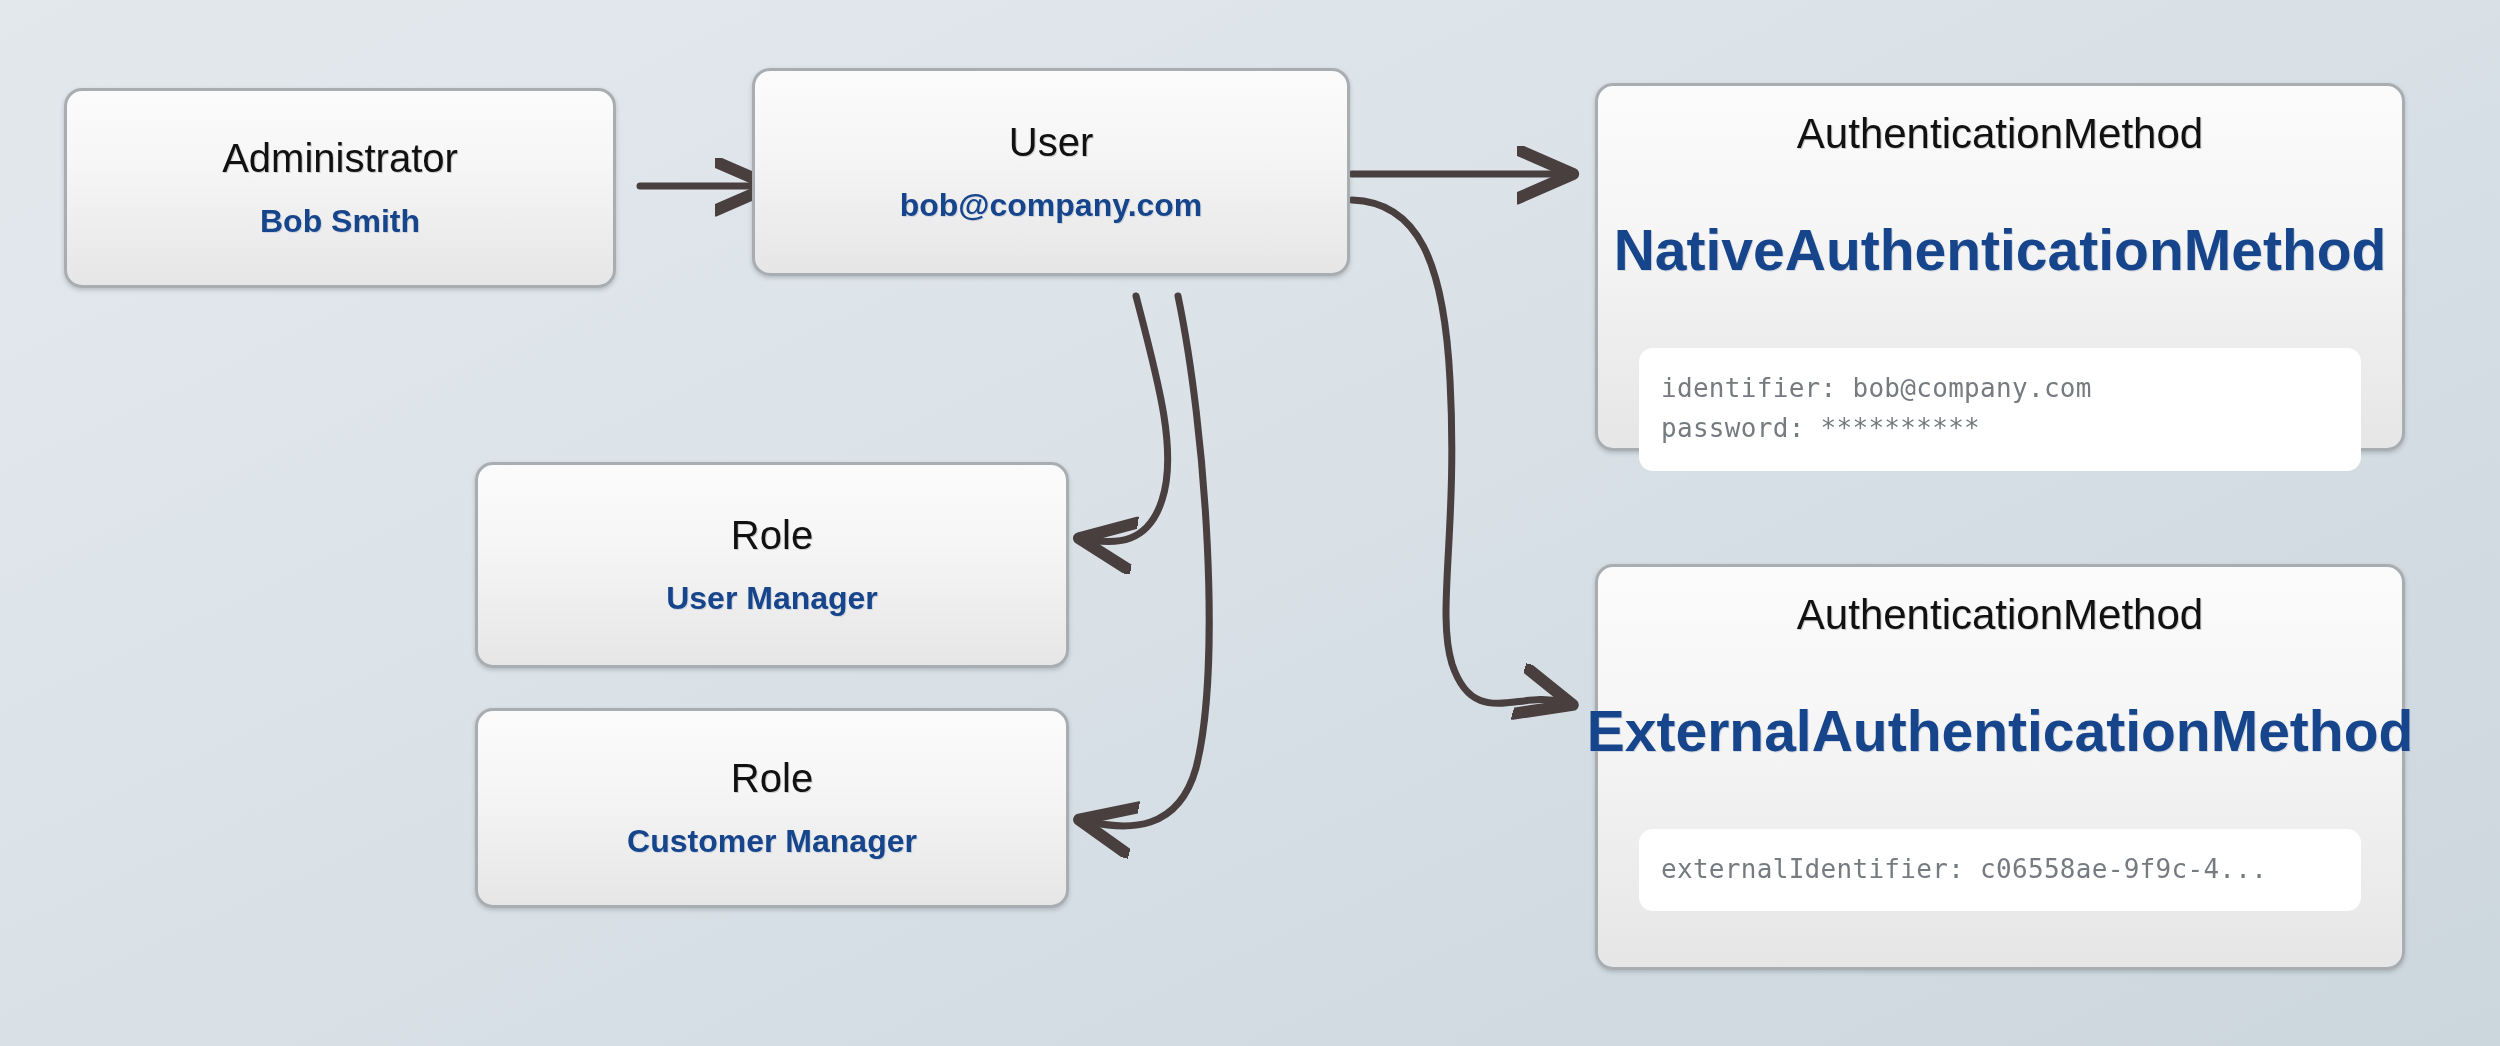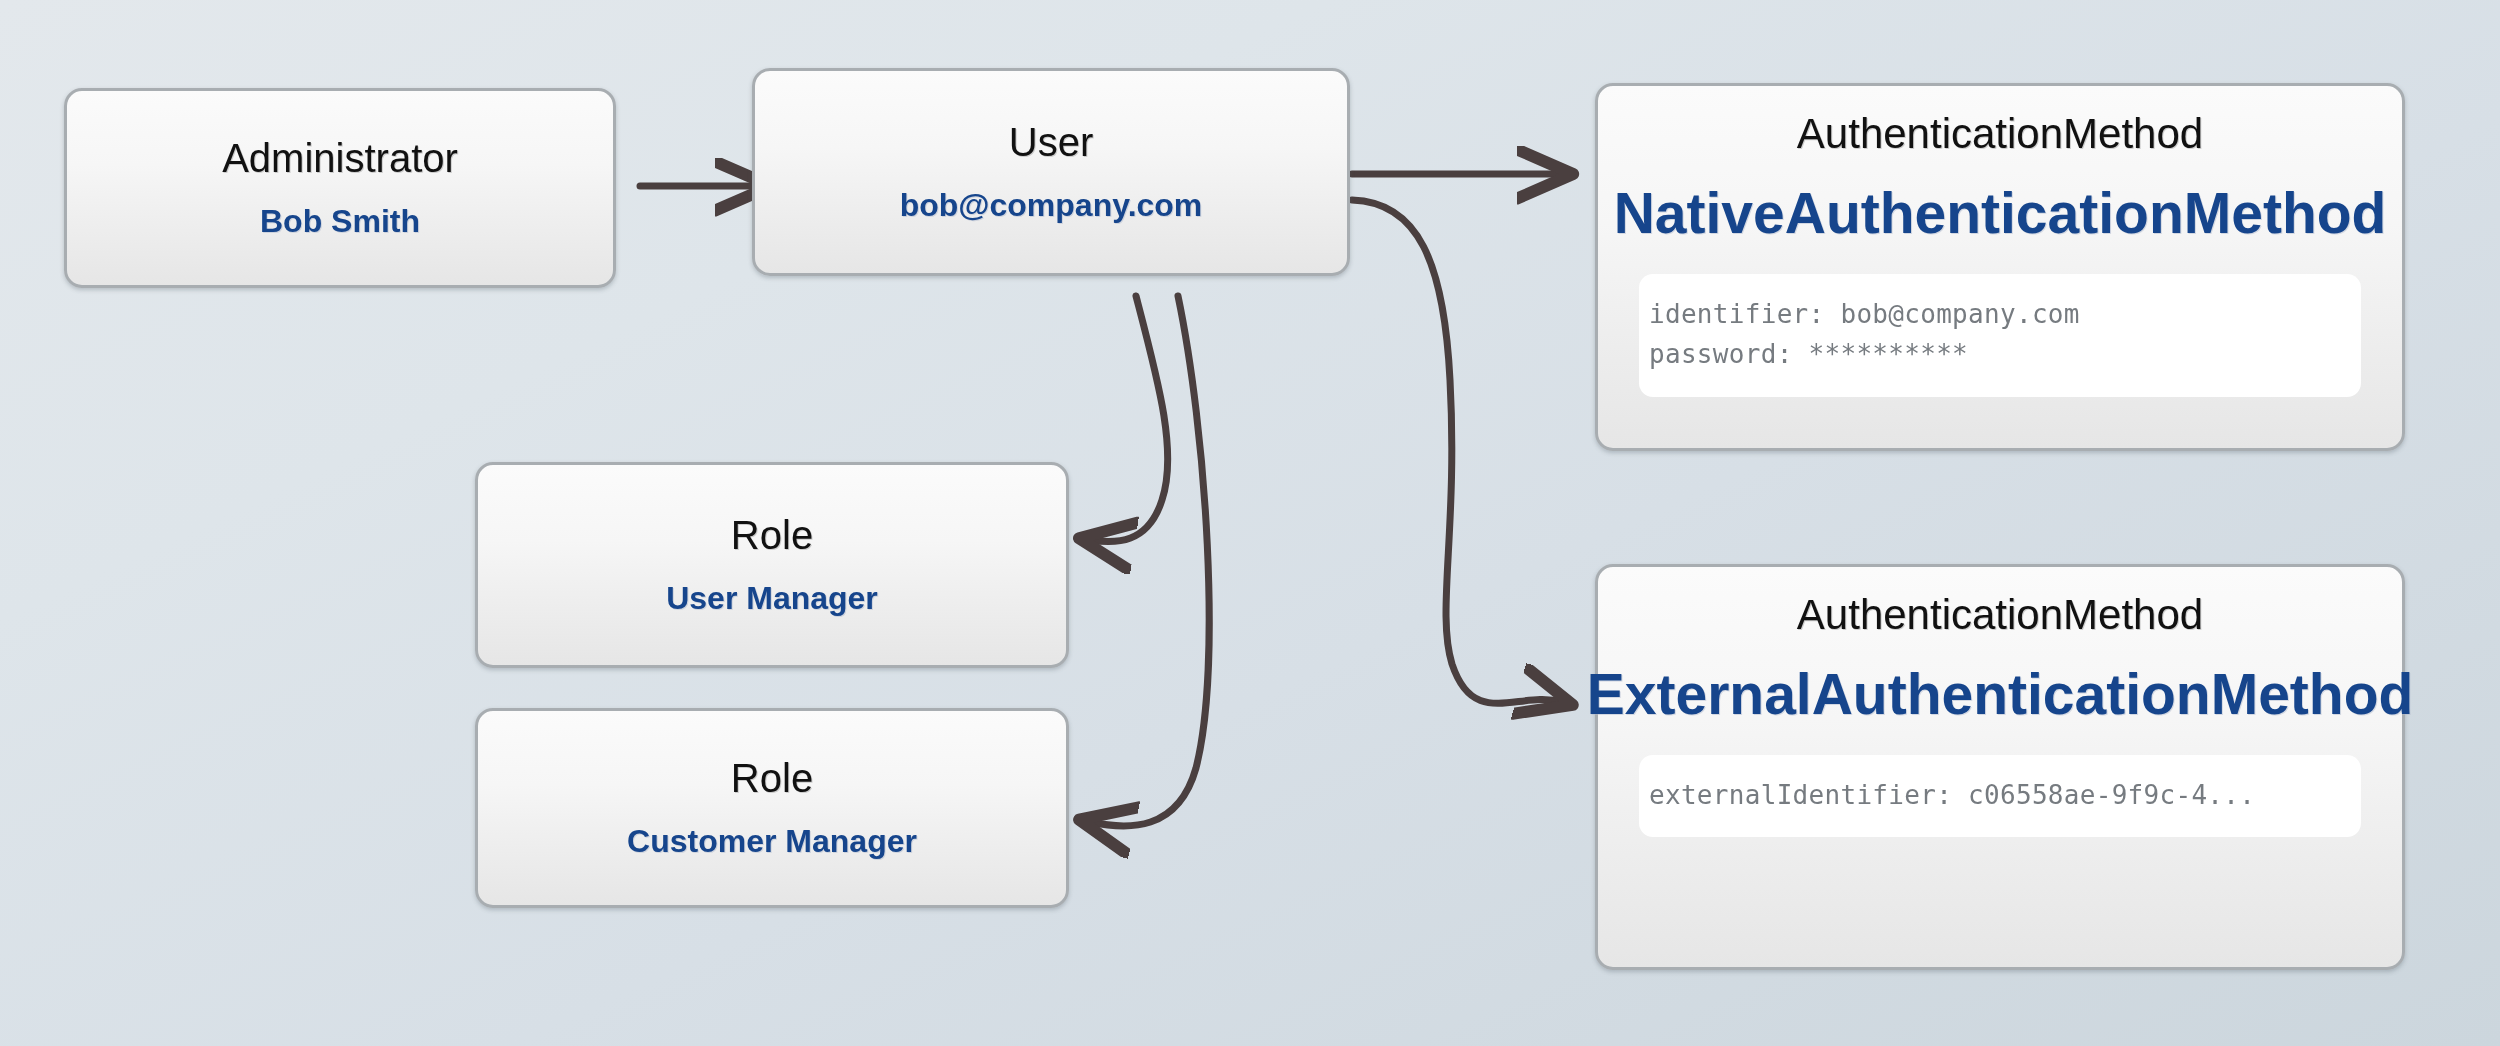--- a/index.html
+++ b/index.html
@@ -67,30 +67,31 @@
   .node.small {
     justify-content: center;
   }
   .node.small .node-type   { font-size: 40px; margin-bottom: 26px; }
   .node.small .node-value  { font-size: 32px; }
 
   
   .node.large {
     justify-content: flex-start;
     padding-top: 26px;
+    gap: 37px;
   }
   .node.large .node-type  { font-size: 42px; margin-bottom: 28px; }
   .node.large .node-value { font-size: 57px; margin-bottom: 30px; }
 
   .detail-box {
     box-sizing: border-box;
     width: 722px;
     background: #ffffff;
     border-radius: 14px;
-    padding: 20px 22px 22px 10px;
+    padding: 20px 22px 22px 22px;
     align-self: center;
   }
   .detail-line {
     font-family: "DejaVu Sans Mono", "Liberation Mono", monospace;
     font-size: 26px;
     color: #767b80;
     line-height: 1.55;
     white-space: pre;
     letter-spacing: 0.3px;
   }

